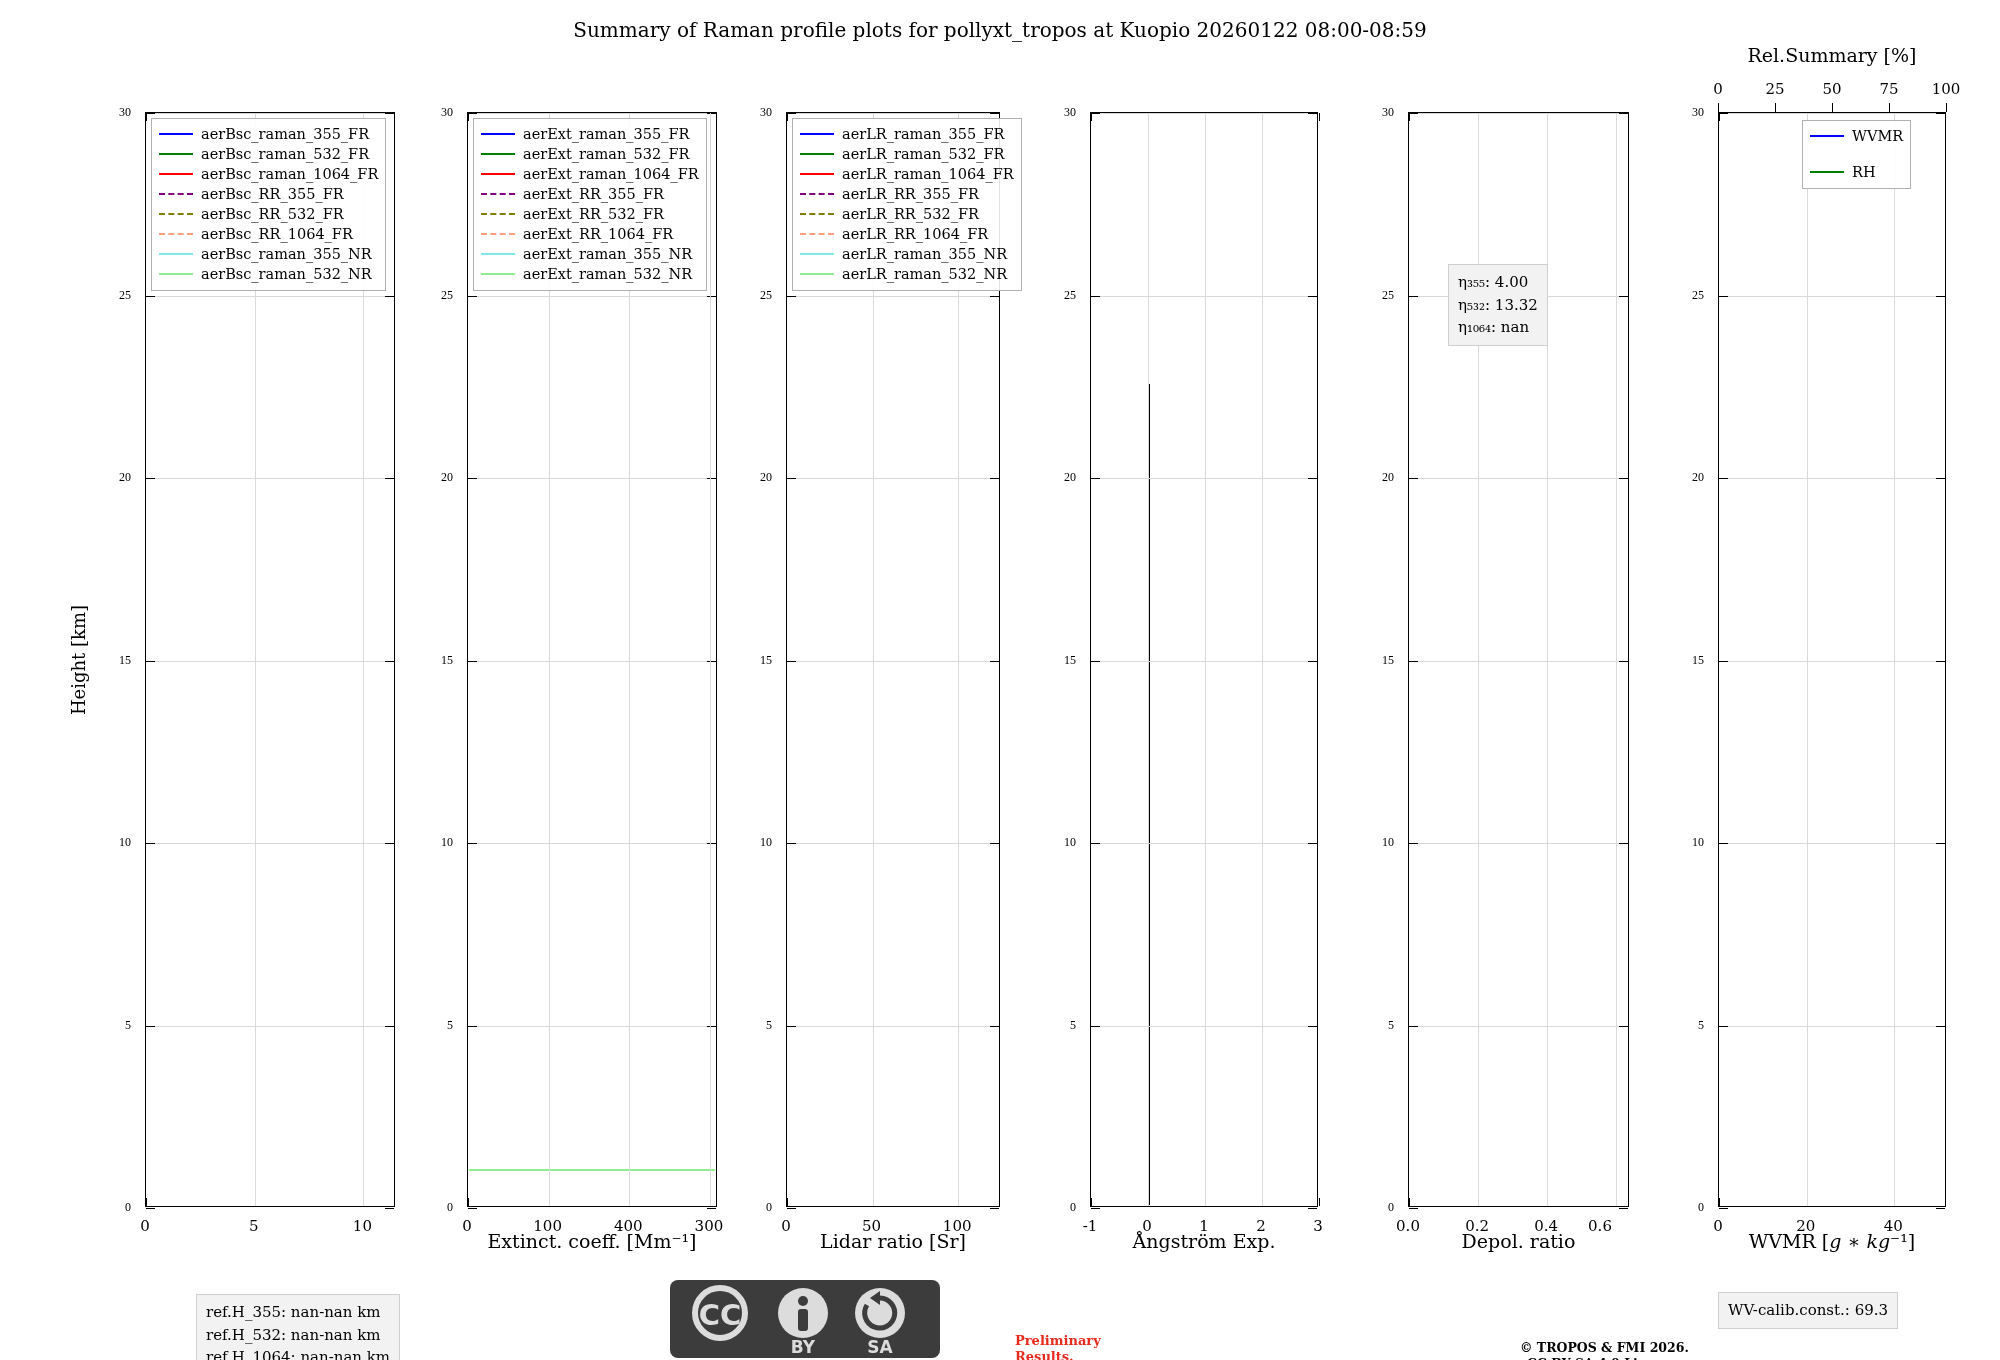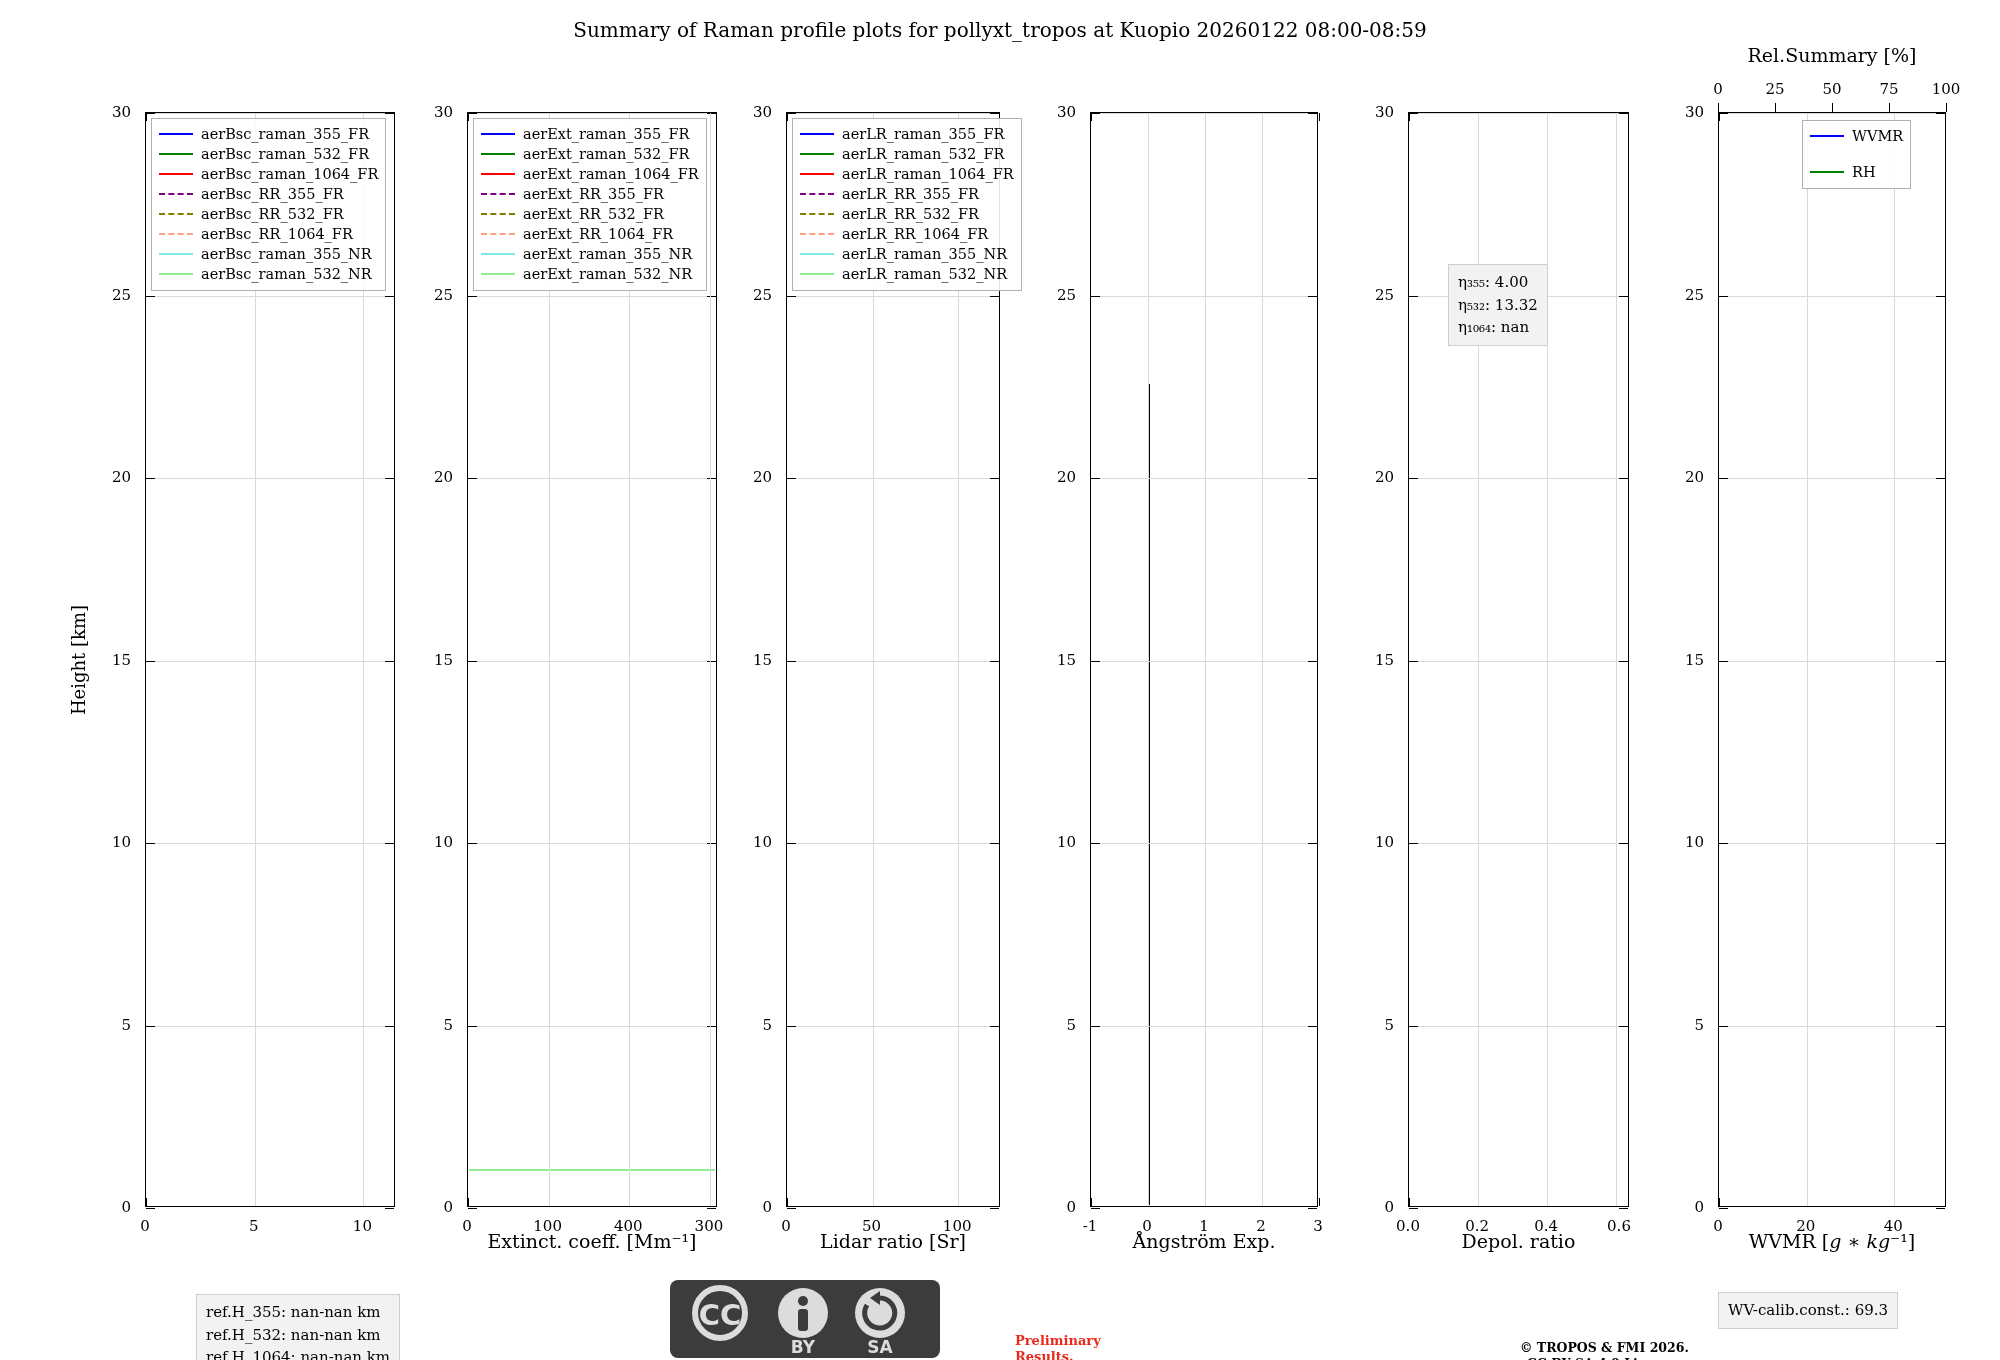--- a/index.html
+++ b/index.html
@@ -19,21 +19,21 @@
   .plotbox{
     position:absolute;left:0;top:0;width:100%;height:1095px;
     border:1.4px solid #000;
     box-sizing:border-box;
     background:#fff;
   }
   .gridline{position:absolute;left:0;right:0;height:1px;background:#d9d9d9;}
   .gridlinev{position:absolute;top:0;bottom:0;width:1px;background:#d9d9d9;}
   .ytickin{position:absolute;left:0px;width:9px;height:1px;background:#000;}
   .ytickright{position:absolute;right:0;width:9px;height:1px;background:#000;}
-  .ylabel{position:absolute;right:calc(100% + 14px);transform:translateY(-50%);font-size:15px;white-space:nowrap;}
+  .ylabel{position:absolute;right:calc(100% + 14px);transform:translateY(-50%);font-size:12px;white-space:nowrap;font-family:Liberation Serif, serif;}
   .xtickin{position:absolute;bottom:0;width:1px;height:8px;background:#000;}
   .xticktop{position:absolute;top:0;width:1px;height:8px;background:#000;}
   .xticktopout{position:absolute;top:-9px;width:1px;height:9px;background:#000;}
   .xlabel{position:absolute;top:calc(100% + 10px);transform:translateX(-50%);font-size:15px;}
   .xtoplabel{position:absolute;bottom:calc(100% + 10px);transform:translateX(-50%);font-size:15px;}
   .axtitle{position:absolute;top:1118px;width:100%;text-align:center;font-size:19px;}
   .axtoptitle{position:absolute;top:-68px;width:100%;text-align:center;font-size:19px;}
   .legend{
     position:absolute;top:6px;left:6px;
     background:rgba(255,255,255,0.88);
@@ -408,21 +408,21 @@
 <div class="ylabel" style="top: 1095px;">0</div>
     <div class="ylabel" style="top: 912.5px;">5</div>
     <div class="ylabel" style="top: 730px;">10</div>
     <div class="ylabel" style="top: 547.5px;">15</div>
     <div class="ylabel" style="top: 365px;">20</div>
     <div class="ylabel" style="top: 182.5px;">25</div>
     <div class="ylabel" style="top: 0px;">30</div>
     <div class="xlabel" style="left: 0px;">0.0</div>
     <div class="xlabel" style="left: 69.0625px;">0.2</div>
     <div class="xlabel" style="left: 138.125px;">0.4</div>
-    <div class="xlabel" style="left: 211px;">0.6</div>
+    <div class="xlabel" style="left: 192px;">0.6</div>
   </div>
 
 <div class="panel" id="p5" style="left:1718px;width:228px;">
   <div class="plotbox">
       <div class="ytickin" style="top: 1095px;"></div>
       <div class="ytickright" style="top: 1095px;"></div>
       <div class="gridline" style="top: 912.5px;"></div>
       <div class="ytickin" style="top: 912.5px;"></div>
       <div class="ytickright" style="top: 912.5px;"></div>
       <div class="gridline" style="top: 730px;"></div>

